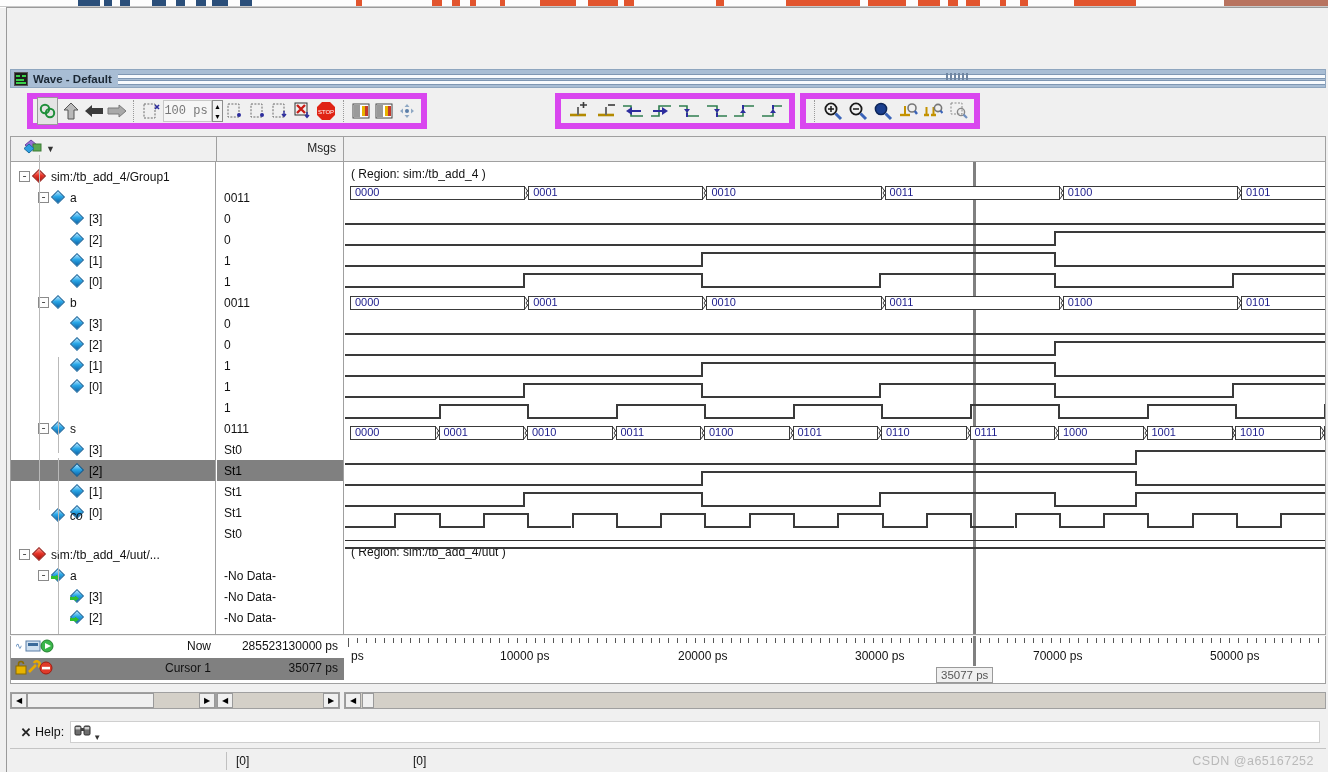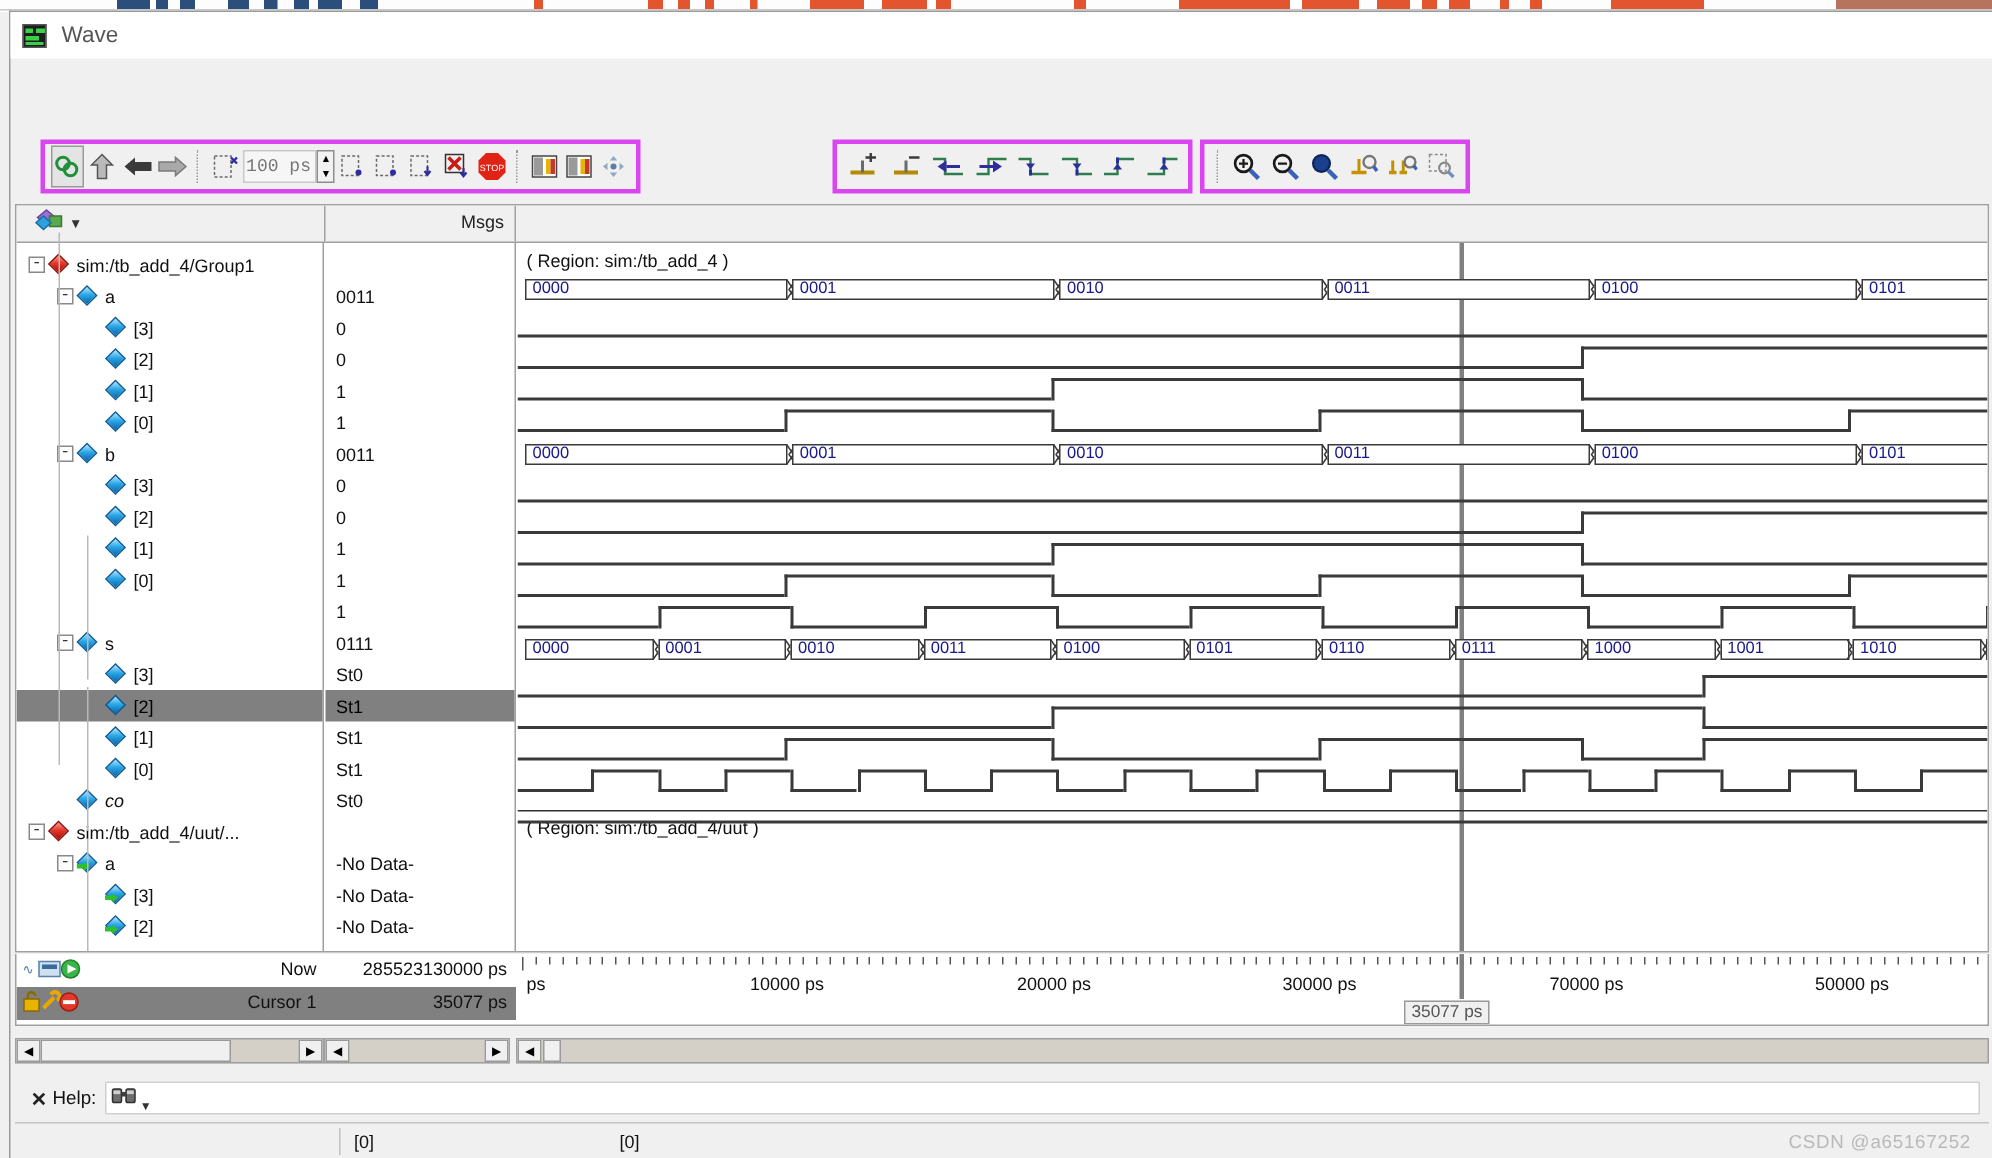--- a/index.html
+++ b/index.html
@@ -57,21 +57,21 @@
   .grip { position: absolute; left: 828px; top: 0px; width: 22px; height: 11px;
           background: repeating-linear-gradient(90deg,#6f86a2 0 2px, transparent 2px 4px); }
 
   
   .toolbar {
     position: absolute; left: 3px; top: 82px; width: 1316px; height: 44px;
     background: #f0f0f0;
   }
   .tgroup {
     position: absolute; top: 3px; height: 36px;
-    border: 3px solid #d946ef; background: #f0f0f0;
+    border: 6px solid #d946ef; background: #f0f0f0;
     display: flex; align-items: center; padding: 0 3px;
   }
   .tbtn {
     width: 28px; height: 28px; display: flex; align-items: center; justify-content: center;
     margin: 0 1px; cursor: default; position: relative;
   }
   .tbtn.sunken { border: 1px solid #9a9a9a; background: #e4e4e4; }
   .tsep { width: 2px; height: 22px; border-left: 1px dotted #9a9a9a; margin: 0 5px; }
   .spin-field {
     width: 64px; height: 22px; border: 1px solid #c8c8c8; background:#f6f6f6;
@@ -220,31 +220,34 @@
       <span class="bit" style="left: 966px; width: 14px; background: rgb(226, 85, 46);"></span>
       <span class="bit" style="left: 1000px; width: 6px; background: rgb(226, 85, 46);"></span>
       <span class="bit" style="left: 1020px; width: 8px; background: rgb(226, 85, 46);"></span>
       <span class="bit" style="left: 1074px; width: 62px; background: rgb(226, 85, 46);"></span>
       <span class="bit" style="left: 1224px; width: 112px; background: rgb(184, 115, 95);"></span>
       <span style="position: absolute; left: 0px; top: 6px; width: 1328px; height: 1px; background: rgb(201, 201, 201);"></span>
     </div>
 
   <div class="win">
 
-    <div class="titlebar">
-      <span style="width:16px;height:16px;display:inline-block;background:#1d1d1d;border:1px solid #555;position:relative;">
-        <span style="position:absolute;left:1px;top:2px;width:5px;height:3px;background:#39d04a;"></span>
-        <span style="position:absolute;left:8px;top:2px;width:6px;height:3px;background:#39d04a;"></span>
-        <span style="position:absolute;left:1px;top:7px;width:9px;height:3px;background:#39d04a;"></span>
-        <span style="position:absolute;left:1px;top:11px;width:12px;height:2px;background:#39d04a;"></span>
+
+
+    <div class="pane-head">
+      <span style="width:14px;height:14px;display:inline-block;background:#1d1d1d;border:1px solid #555;position:relative;flex:none;">
+        <span style="position:absolute;left:1px;top:2px;width:4px;height:2px;background:#39d04a;"></span>
+        <span style="position:absolute;left:7px;top:2px;width:4px;height:2px;background:#39d04a;"></span>
+        <span style="position:absolute;left:1px;top:6px;width:8px;height:2px;background:#39d04a;"></span>
+        <span style="position:absolute;left:1px;top:9px;width:10px;height:2px;background:#39d04a;"></span>
       </span>
-      <span class="title-txt">Wave</span>
+      <span class="pane-head-txt">Wave - Default</span>
+      <span class="pane-rail">
+        <span class="grip"></span>
+      </span>
     </div>
-
-
 
     <div class="toolbar">
 
       <div class="tgroup" style="left:17px;width:400px;">
         <div class="tbtn sunken">
           <svg width="18" height="18" viewBox="0 0 18 18">
               <circle cx="6" cy="7" r="4.2" fill="none" stroke="#1f8f3a" stroke-width="2"></circle>
               <circle cx="11" cy="11" r="4.2" fill="none" stroke="#1f8f3a" stroke-width="2"></circle>
             </svg>
         </div>
@@ -583,21 +586,21 @@
             <span class="nm" style="margin-left: 4px;">[1]</span>
           </div>
           <div class="row" style="top: 340px;">
             <span style="display: inline-block; width: 46px; flex: 0 0 auto;"></span>
             <span style="width: 14px; flex: 0 0 auto;"></span>
             <span class="dia">
               <i></i>
             </span>
             <span class="nm" style="margin-left: 4px;">[0]</span>
           </div>
-          <div class="row" style="top: 361px; font-style: italic;">
+          <div class="row" style="top: 343px; font-style: italic;">
             <span style="display: inline-block; width: 27px; flex: 0 0 auto;"></span>
             <span style="width: 14px; flex: 0 0 auto;"></span>
             <span class="dia">
               <i></i>
             </span>
             <span class="nm" style="margin-left: 4px;">co</span>
           </div>
           <div class="row" style="top: 382px;">
             <span style="display: inline-block; width: 8px; flex: 0 0 auto;"></span>
             <span class="exp">-</span>

